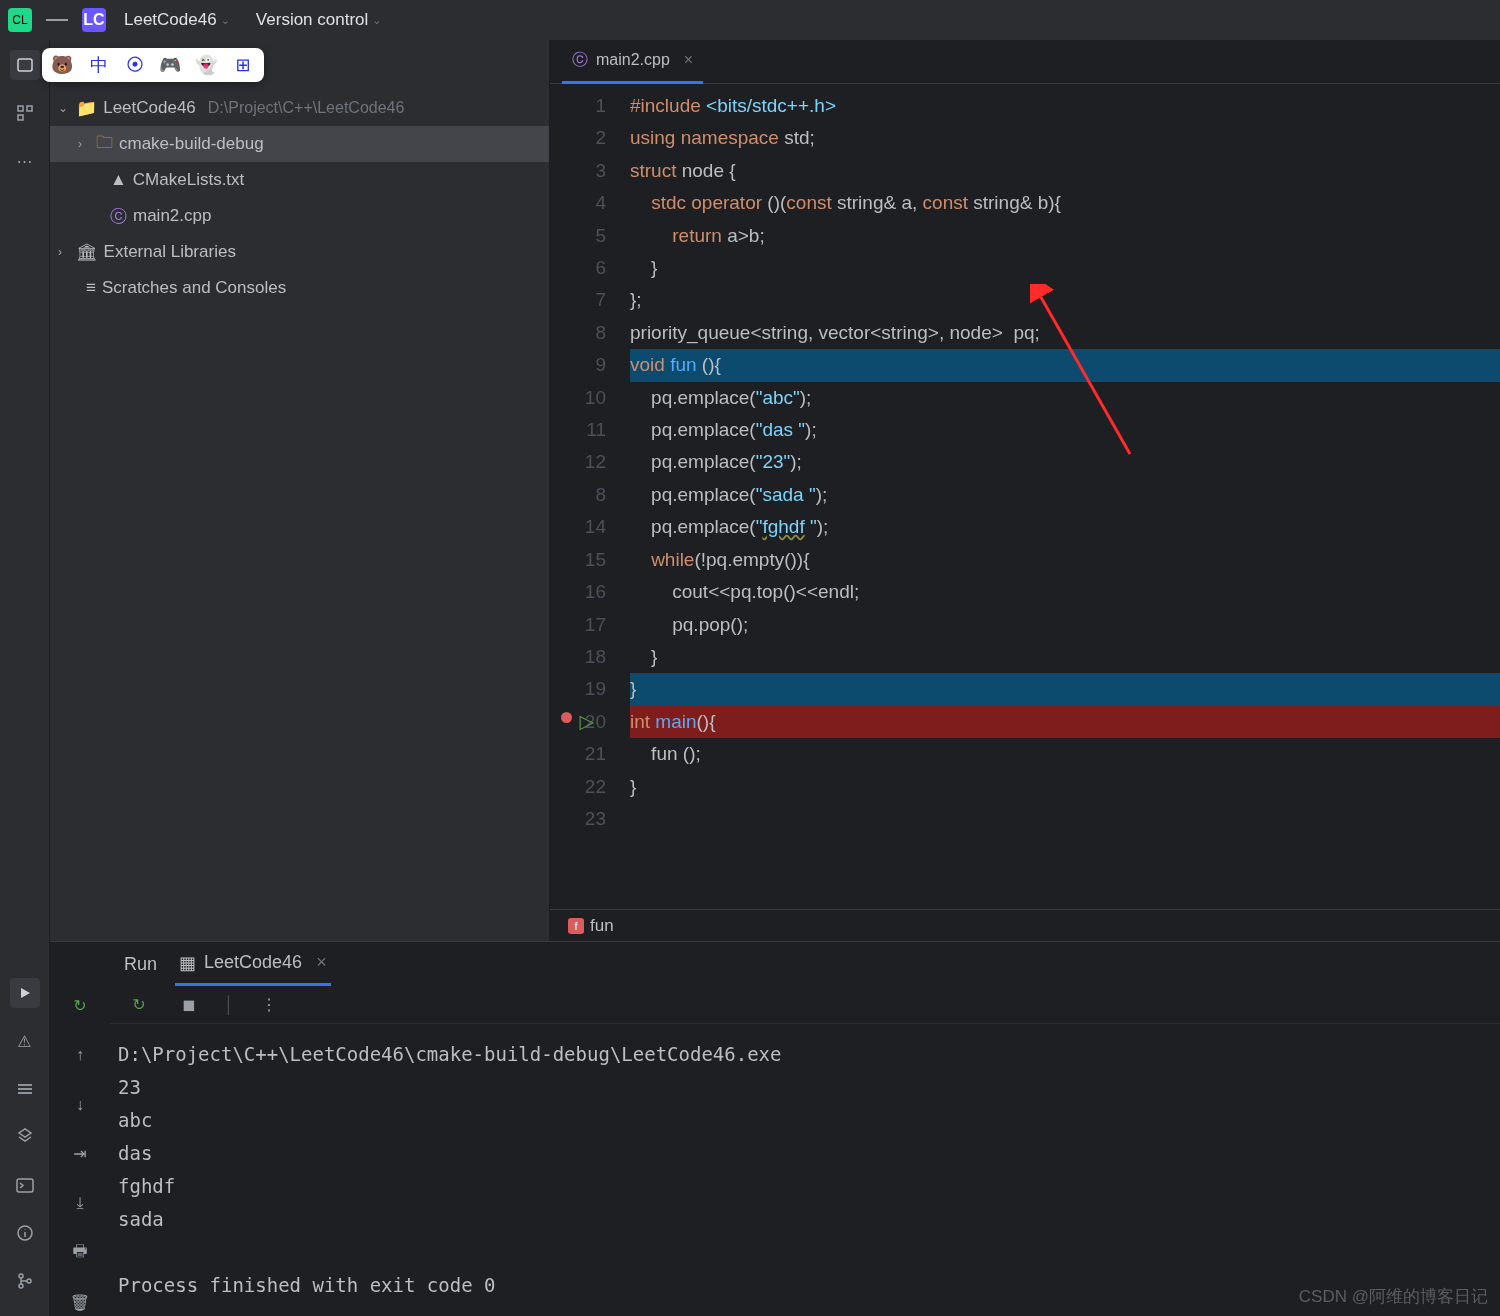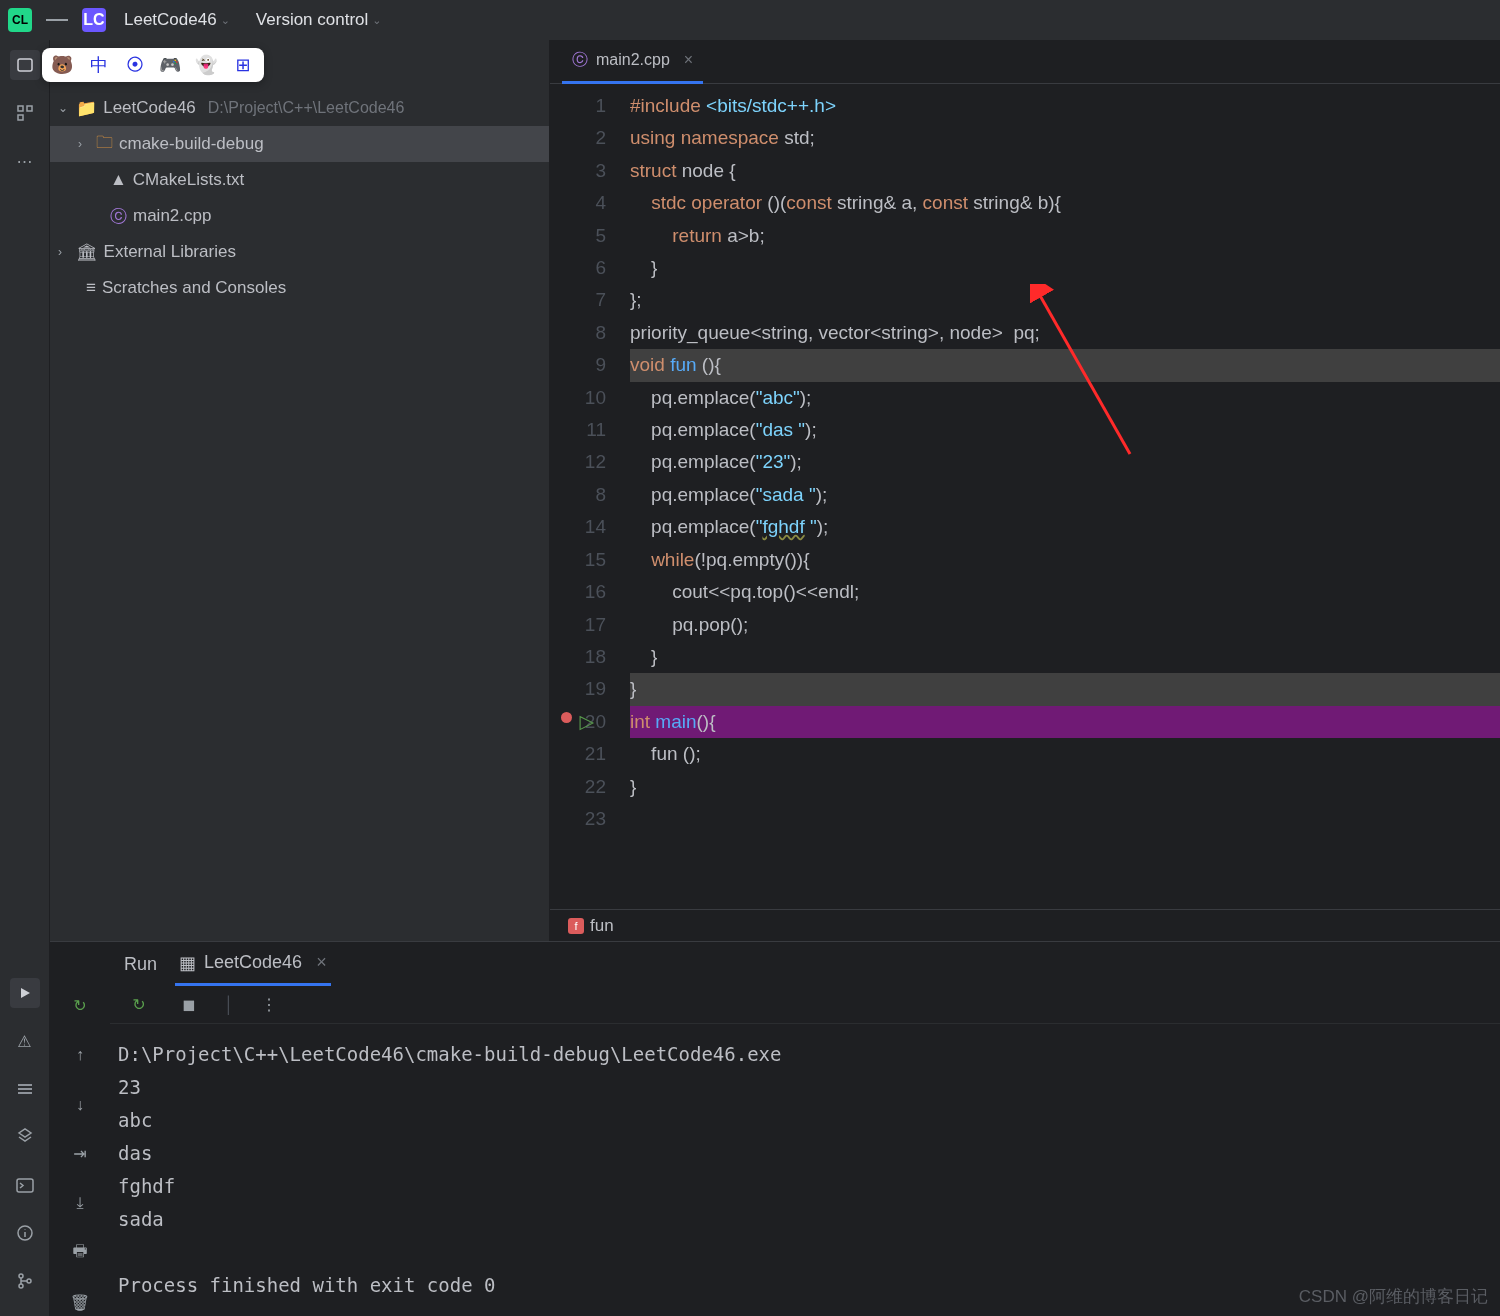--- a/index.html
+++ b/index.html
@@ -1,18 +1,18 @@
 <!DOCTYPE html>
 <html><head>
 <meta charset="utf-8">
 <style>
 *{margin:0;padding:0;box-sizing:border-box;font-family:-apple-system,BlinkMacSystemFont,"Segoe UI",sans-serif}
 body{width:1500px;height:1316px;background:#1e1f22;color:#bcbec4;overflow:hidden;position:relative}
 .topbar{height:40px;background:#2b2d30;display:flex;align-items:center;padding:0 8px;gap:10px}
-.app-icon{width:24px;height:24px;background:#21D789;border-radius:4px;display:flex;align-items:center;justify-content:center;font-size:12px;font-weight:700;color:#000}
+.app-icon{width:24px;height:24px;background:#21D789;border-radius:4px;display:flex;align-items:center;justify-content:center;font-size:12px;font-weight:400;color:#000}
 .hamburger{cursor:pointer;padding:4px}
 .hamburger div{width:18px;height:2px;background:#9aa0a6;margin:3px 0}
 .proj-badge{width:24px;height:24px;background:#6b57ff;border-radius:4px;display:flex;align-items:center;justify-content:center;font-size:16px;color:#fff;font-weight:600}
 .dd{color:#dfe1e5;font-size:17px;padding:4px 8px;cursor:pointer;display:flex;align-items:center;gap:4px}
 .chev{font-size:11px;color:#6f737a}
 .floating-toolbar{position:absolute;top:48px;left:42px;background:#fff;border-radius:8px;padding:6px 10px;display:flex;gap:14px;z-index:20;box-shadow:0 2px 8px rgba(0,0,0,.3)}
 .ft-icon{width:22px;height:22px;display:flex;align-items:center;justify-content:center;font-size:18px}
 .main{display:flex;height:calc(1316px - 40px)}
 .iconbar{width:50px;background:#2b2d30;display:flex;flex-direction:column;align-items:center;padding:10px 0;gap:18px;border-right:1px solid #1e1f22}
 .iconbar-bottom{margin-top:auto;display:flex;flex-direction:column;gap:18px;align-items:center;padding-bottom:10px}
@@ -35,22 +35,22 @@
 .tab{display:flex;align-items:center;gap:8px;padding:0 10px;height:44px;border-bottom:3px solid #3574f0}
 .tab-close{color:#6f737a;cursor:pointer;margin-left:6px}
 .code-area{flex:1;display:flex;font-family:'JetBrains Mono',Consolas,monospace;font-size:19px;overflow:auto;position:relative}
 .gutter{width:72px;text-align:right;color:#4b5059;padding:6px 16px 0 0;user-select:none;line-height:32.4px;position:relative}
 .gutter .bp{position:absolute;right:50px;width:11px;height:11px;border-radius:50%;background:#db5c5c}
 .gutter .run-ic{position:absolute;right:28px;color:#5a9f4d}
 .code{flex:1;padding:6px 0 0 8px;white-space:pre;line-height:32.4px}
 .kw{color:#cf8e6d}
 .str{color:#7dd3fc}
 .fn{color:#57aaf7}
-.hl-line{background:#404040;display:inline-block;width:100%}
-.bp-line{background:#701a75;display:inline-block;width:100%}
+.hl-line{background:#0c4a6e;display:inline-block;width:100%}
+.bp-line{background:#7f1d1d;display:inline-block;width:100%}
 .wavy{text-decoration:underline wavy #8a8a42}
 .breadcrumb{height:32px;border-top:1px solid #393b40;display:flex;align-items:center;padding-left:18px;gap:6px;font-size:17px;color:#bcbec4}
 .bc-icon{width:16px;height:16px;background:#db5c5c;border-radius:3px;display:flex;align-items:center;justify-content:center;font-size:11px;color:#fff}
 .run-panel{height:375px;background:#1e1f22;border-top:1px solid #393b40;display:flex}
 .run-left{width:60px;border-right:0;display:flex;flex-direction:column;align-items:center;padding:50px 0 0 0;gap:22px}
 .run-main{flex:1;display:flex;flex-direction:column}
 .run-header{height:44px;display:flex;align-items:center;padding:0 14px;gap:18px;font-size:18px}
 .run-tab{display:flex;align-items:center;gap:8px;border-bottom:3px solid #3574f0;height:44px;padding:0 4px}
 .run-toolbar{height:40px;display:flex;align-items:center;padding:0 14px;gap:20px;border-bottom:1px solid #2b2d30;color:#9aa0a6}
 .console{flex:1;padding:14px 8px;font-family:Consolas,monospace;font-size:19px;white-space:pre;line-height:33px;color:#bcbec4}

